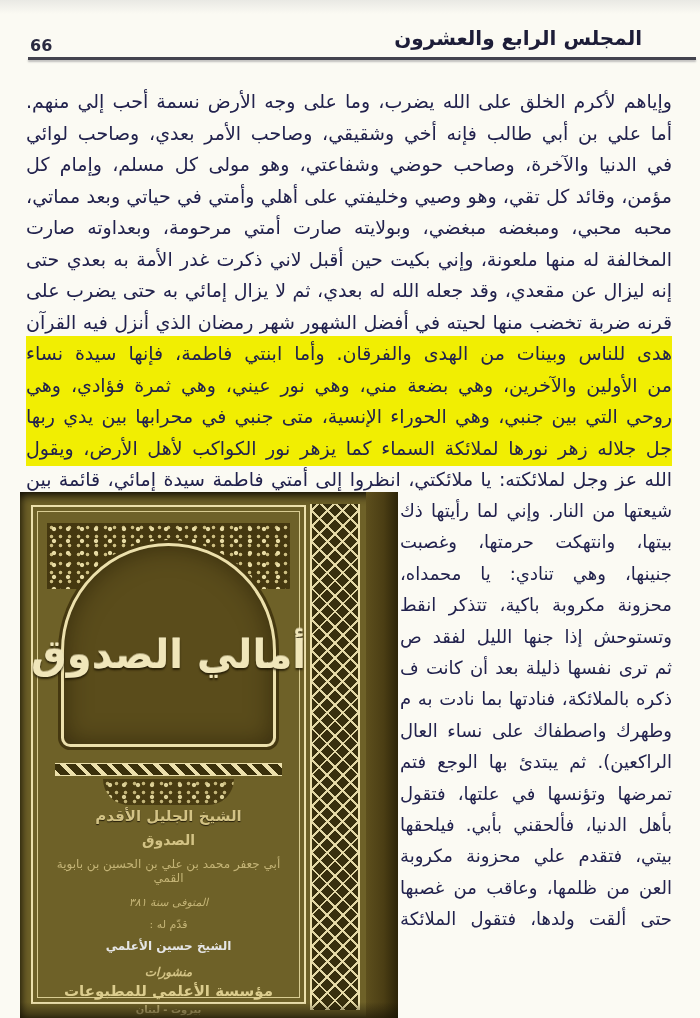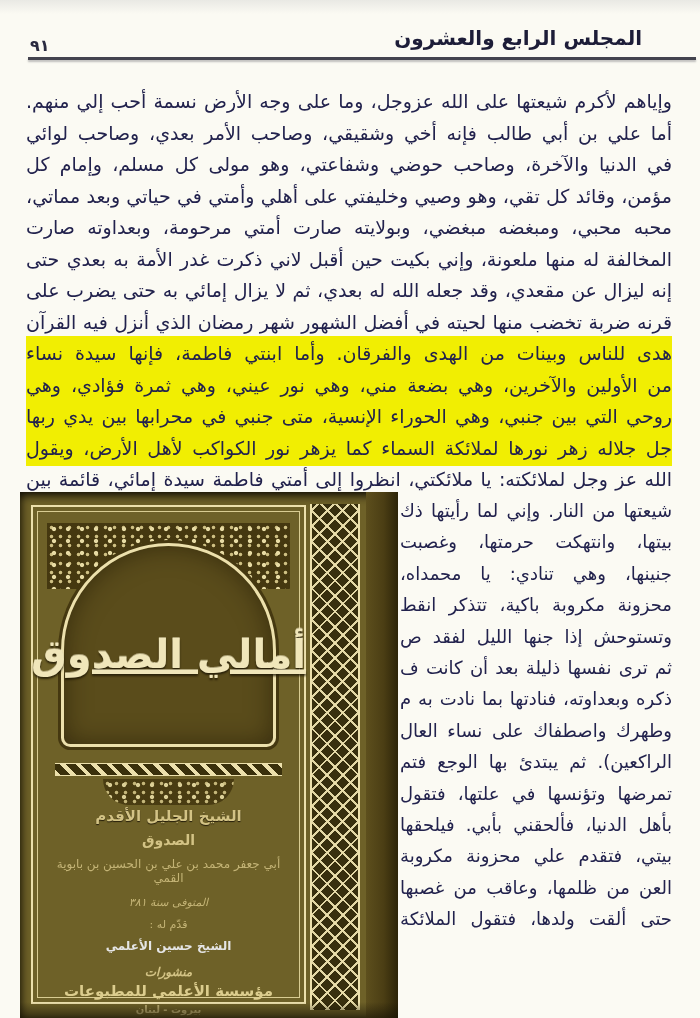--- a/index.html
+++ b/index.html
@@ -85,21 +85,21 @@
   .dome{
     position:absolute; top:36px; left:28px; right:28px; height:198px;
     background:#5a4c1b; border:3px solid #ece0ac;
     border-radius:115px 115px 10px 10px;
     box-shadow:0 0 0 3px #453810, inset 0 0 26px rgba(25,18,4,.55);
     display:flex; align-items:center; justify-content:center;
   }
   .cover-title{
     font-size:40px; font-weight:bold; color:#f0e6ba; margin-top:18px;
     text-shadow:0 2px 2px rgba(30,22,4,.8), 0 -1px 0 rgba(255,248,214,.5);
-    letter-spacing:-1px; white-space:nowrap;text-decoration:underline;
+    letter-spacing:-1px; white-space:nowrap;
   }
   .zigzag{
     position:absolute; top:256px; left:22px; right:22px; height:11px;
     background:
       repeating-linear-gradient(45deg, #ece0ac 0 4px, #3a300c 4px 11px);
     border-top:1px solid #ece0ac; border-bottom:1px solid #ece0ac;
   }
   .scallop{
     position:absolute; top:272px; left:70px; right:70px; height:26px;
     border-radius:0 0 70px 70px; opacity:.9;
@@ -117,25 +117,25 @@
   .pub-l1{font-size:12px; font-weight:bold; margin-bottom:3px;font-style:italic;}
   .pub-l2{font-size:15px; font-weight:bold; margin-bottom:4px; color:#dccd8e;}
   .pub-l3{font-size:10px; font-weight:bold; color:#c4b476;}
 </style>
 </head>
 <body>
 
 <div class="page">
 
   <div class="hdr-title">المجلس الرابع والعشرون</div>
-  <div class="hdr-page-num">٩١</div>
+  <div class="hdr-page-num">66</div>
   <div class="hdr-rule"></div>
 
   <div class="body-text">
-      <div class="line">وإياهم لأكرم شيعتها على الله عزوجل، وما على وجه الأرض نسمة أحب إلي منهم.</div>
+      <div class="line">وإياهم لأكرم الخلق على الله يضرب، وما على وجه الأرض نسمة أحب إلي منهم.</div>
       <div class="line">أما علي بن أبي طالب فإنه أخي وشقيقي، وصاحب الأمر بعدي، وصاحب لوائي</div>
       <div class="line">في الدنيا والآخرة، وصاحب حوضي وشفاعتي، وهو مولى كل مسلم، وإمام كل</div>
       <div class="line">مؤمن، وقائد كل تقي، وهو وصيي وخليفتي على أهلي وأمتي في حياتي وبعد مماتي،</div>
       <div class="line">محبه محبي، ومبغضه مبغضي، وبولايته صارت أمتي مرحومة، وبعداوته صارت</div>
       <div class="line">المخالفة له منها ملعونة، وإني بكيت حين أقبل لاني ذكرت غدر الأمة به بعدي حتى</div>
       <div class="line">إنه ليزال عن مقعدي، وقد جعله الله له بعدي، ثم لا يزال إمائي به حتى يضرب على</div>
       <div class="line">قرنه ضربة تخضب منها لحيته في أفضل الشهور شهر رمضان الذي أنزل فيه القرآن</div>
       <div class="line hl">هدى للناس وبينات من الهدى والفرقان. وأما ابنتي فاطمة، فإنها سيدة نساء العالمين</div>
       <div class="line hl">من الأولين والآخرين، وهي بضعة مني، وهي نور عيني، وهي ثمرة فؤادي، وهي</div>
       <div class="line hl">روحي التي بين جنبي، وهي الحوراء الإنسية، متى جنبي في محرابها بين يدي ربها</div>
@@ -143,21 +143,21 @@
       <div class="line">الله عز وجل لملائكته: يا ملائكتي، انظروا إلى أمتي فاطمة سيدة إمائي، قائمة بين يدي</div>
     </div>
 
   <div class="col-text">
       <div class="line">شيعتها من النار. وإني لما رأيتها ذك</div>
       <div class="line">بيتها، وانتهكت حرمتها، وغصبت</div>
       <div class="line">جنينها، وهي تنادي: يا محمداه،</div>
       <div class="line">محزونة مكروبة باكية، تتذكر انقط</div>
       <div class="line">وتستوحش إذا جنها الليل لفقد ص</div>
       <div class="line">ثم ترى نفسها ذليلة بعد أن كانت ف</div>
-      <div class="line">ذكره وبعداوته، فنادتها بما نادت به م</div>
+      <div class="line">ذكره بالملائكة، فنادتها بما نادت به م</div>
       <div class="line">وطهرك واصطفاك على نساء العال</div>
       <div class="line">الراكعين). ثم يبتدئ بها الوجع فتم</div>
       <div class="line">تمرضها وتؤنسها في علتها، فتقول</div>
       <div class="line">بأهل الدنيا، فألحقني بأبي. فيلحقها</div>
       <div class="line">بيتي، فتقدم علي محزونة مكروبة</div>
       <div class="line">العن من ظلمها، وعاقب من غصبها</div>
       <div class="line">حتى ألقت ولدها، فتقول الملائكة</div>
     </div>
 
   <div class="cover">

